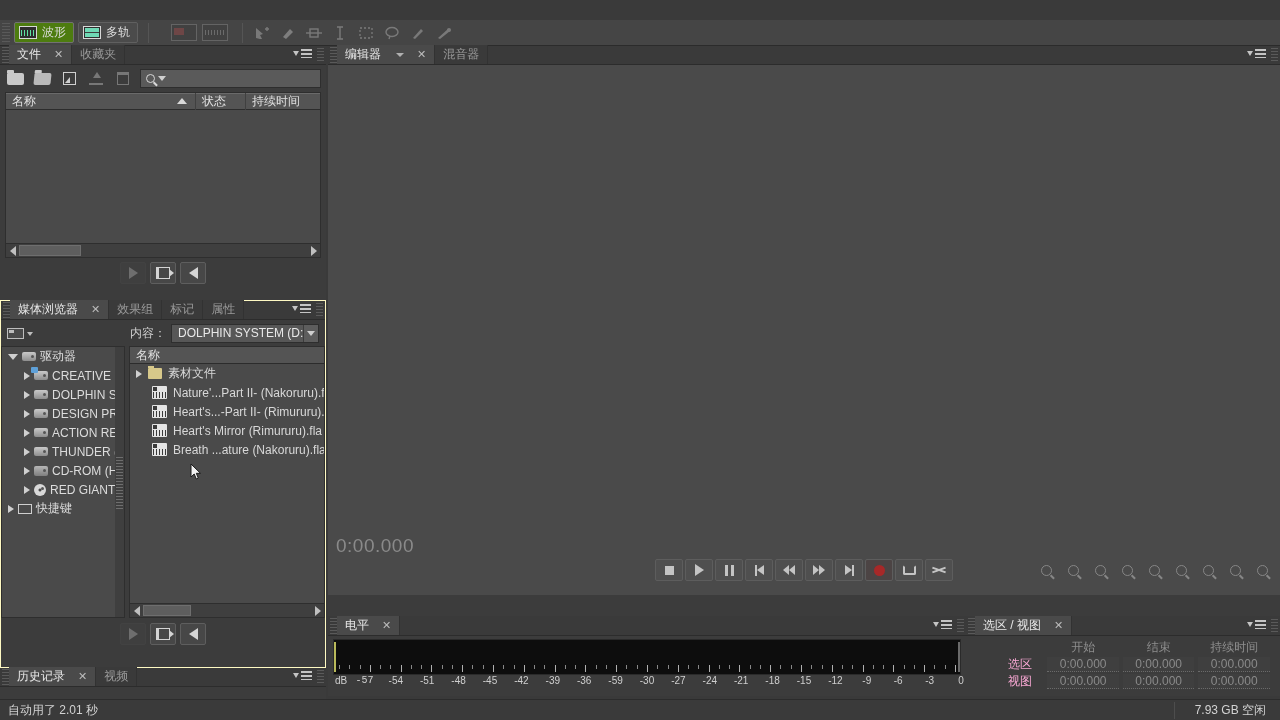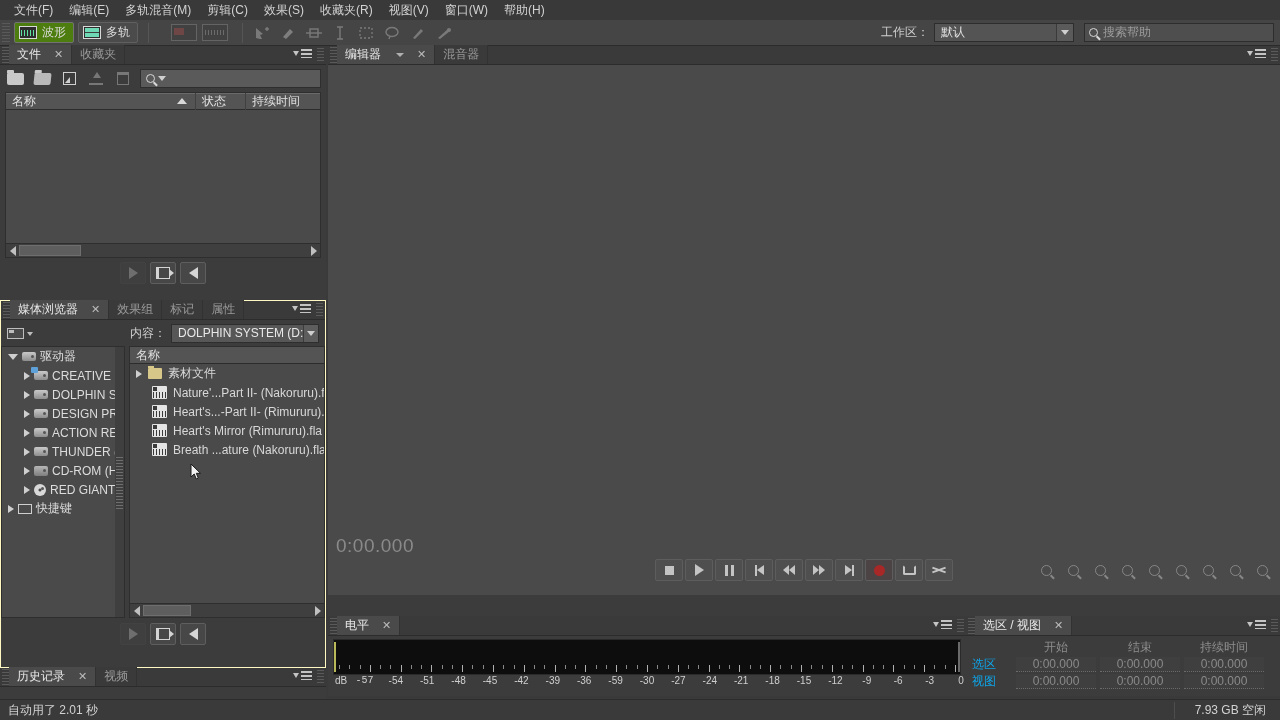--- a/index.html
+++ b/index.html
@@ -235,21 +235,21 @@
   .ticks { height: 9px; margin: 0 5px; position: relative; background:#0d0d0d; }
   .tick { position: absolute; top: 0; width: 1px; height: 4px; background: #888; }
   .tick.maj { height: 7px; background: #b0b0b0; }
   .db-labels { position: relative; height: 14px; margin: 0 5px; font-size: 10px; color: #cfcfcf; }
   .db-labels span { position: absolute; top: 0; transform: translateX(-50%); }
 
   
   #selview-panel { left: 966px; top: 617px; width: 314px; height: 79px; }
   .sv-grid { padding: 3px 6px 0 6px; }
   .sv-row { display: flex; align-items: center; height: 17px; font-size: 12px; }
-  .sv-lab { width: 44px; color: #0ea5e9; }
+  .sv-lab { width: 44px; color: #f9a8d4; margin-left: 36px; }
   .sv-hdr { color: #e2e2e2; text-align: center; }
   .sv-cell { width: 80px; margin-right: 4px; color: #8e8e8e; text-align: center; }
   .sv-field { width: 80px; margin-right: 4px; height: 15px; background: #3f3f3f;
     border-bottom: 1px dotted #6a6a6a; color: #8a8a8a; font-size: 12px; text-align: center; line-height: 15px; }
 
   
   #history-panel { left: 0; top: 668px; width: 326px; height: 52px; }
   .hist-body { background: #3c3c3c; height: 32px; }
 
   
@@ -258,31 +258,20 @@
   .status-left { padding-left: 8px; font-size: 12px; color: #d2d2d2; }
   .status-right { margin-left: auto; padding-right: 14px; font-size: 12px; color: #d2d2d2;
     border-left: 1px solid #4d4d4d; padding-left: 20px; }
   .cursor { position: absolute; left: 190px; top: 463px; width: 12px; height: 18px; pointer-events: none; }
 </style>
 </head>
 <body>
 
 <div id="app">
 
-  <div class="menubar">
-    <div class="menu-item">文件(F)</div>
-    <div class="menu-item">编辑(E)</div>
-    <div class="menu-item">多轨混音(M)</div>
-    <div class="menu-item">剪辑(C)</div>
-    <div class="menu-item">效果(S)</div>
-    <div class="menu-item">收藏夹(R)</div>
-    <div class="menu-item">视图(V)</div>
-    <div class="menu-item">窗口(W)</div>
-    <div class="menu-item">帮助(H)</div>
-  </div>
 
   <div class="toolbar">
     <div class="grip"></div>
     <div class="mode-group">
       <div class="mode-btn active">
         <span class="ico-wave"></span>
         <span>波形</span>
       </div>
       <div class="mode-btn">
         <span class="ico-multi"></span>
@@ -335,33 +324,20 @@
           </svg>
       </div>
       <div class="tb-btn">
         <svg width="18" height="14">
             <path d="M3 12 L13 3 L15 5 L5 13 Z" fill="#cfcfcf"></path>
             <circle cx="14" cy="4" r="2" fill="#cfcfcf"></circle>
           </svg>
       </div>
     </div>
 
-    <div class="ws-area">
-      <span class="ws-label">工作区：</span>
-      <div class="ws-select">
-        <span>默认</span>
-        <span class="arrow">
-            <i class="tri-down"></i>
-          </span>
-      </div>
-      <div class="help-search">
-        <span class="mag"></span>
-        <span>搜索帮助</span>
-      </div>
-    </div>
   </div>
 
   <div class="panel" id="files-panel">
     <div class="panel-tabs">
       <div class="tabgrip"></div>
       <div class="tab active">
         <span>文件</span>
         <span class="x">✕</span>
       </div>
       <div class="tab">

